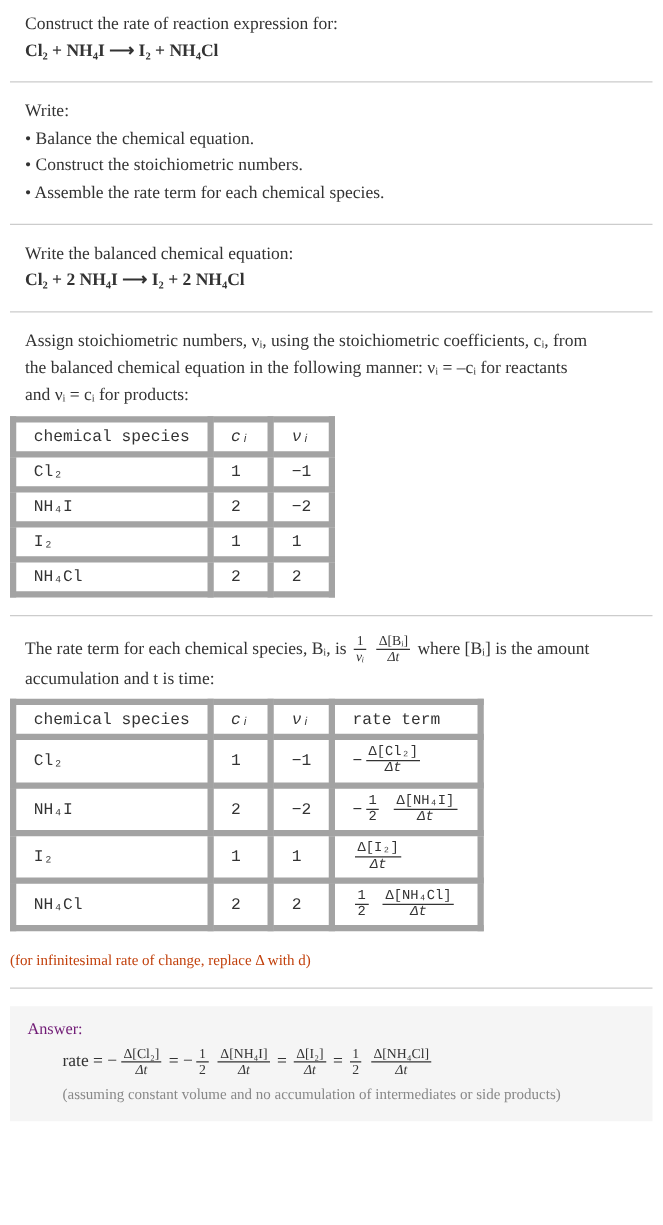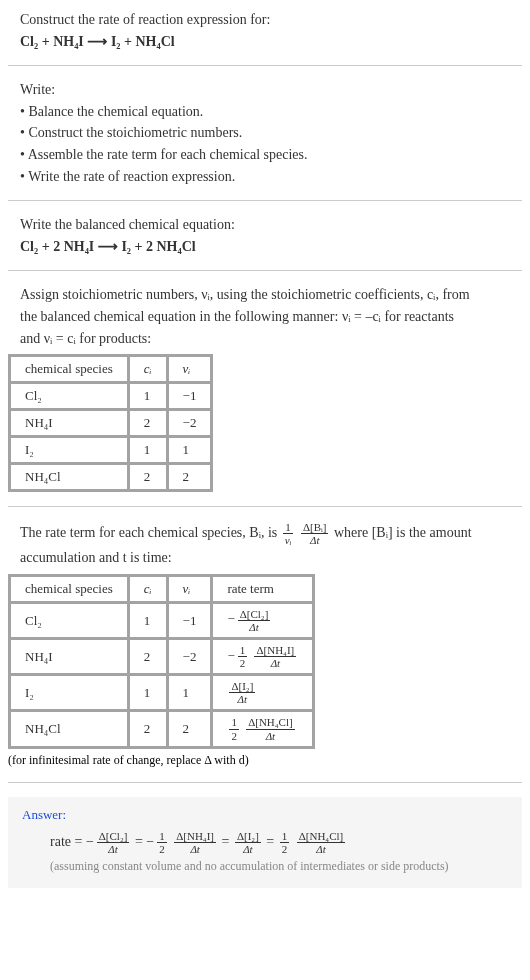--- a/index.html
+++ b/index.html
@@ -21,40 +21,41 @@
     margin: 2px 12px;
     line-height: 1.4;
   }
   .it { font-style: italic; }
   table.data {
     border-collapse: collapse;
     margin-top: 6px;
     font-size: 13px;
   }
   table.data th, table.data td {
-    border: 3px solid #a3a3a3;
+    border: 5px solid #a3a3a3;
     padding: 4px 14px;
     text-align: left;
     vertical-align: middle;
+    font-family: Liberation Mono, monospace;
   }
   table.data th {
     font-weight: normal;
   }
   .note {
-    color: #000000;
+    color: #c2410c;
     font-size: 12px;
-    margin-top: 4px;
+    margin-top: 16px;
   }
   .answer-box {
     background: #f5f5f5;
     padding: 10px 14px 14px 14px;
     margin-top: 6px;
   }
   .answer-box .label {
-    color: #1d4ed8;
+    color: #701a75;
     font-size: 13px;
     margin-bottom: 4px;
   }
   .indent {
     margin-left: 28px;
   }
   .chem { white-space: nowrap; font-weight: bold; }
   .frac {
     display: inline-block;
     vertical-align: middle;
@@ -75,21 +76,20 @@
   <p>Construct the rate of reaction expression for:</p>
   <p class="chem">Cl₂ + NH₄I ⟶ I₂ + NH₄Cl</p>
 </div>
 <hr>
 
 <div class="section">
   <p>Write:</p>
   <p>• Balance the chemical equation.</p>
   <p>• Construct the stoichiometric numbers.</p>
   <p>• Assemble the rate term for each chemical species.</p>
-  <p>• Write the rate of reaction expression.</p>
 </div>
 <hr>
 
 <div class="section">
   <p>Write the balanced chemical equation:</p>
   <p class="chem">Cl₂ + 2 NH₄I ⟶ I₂ + 2 NH₄Cl</p>
 </div>
 <hr>
 
 <div class="section">

